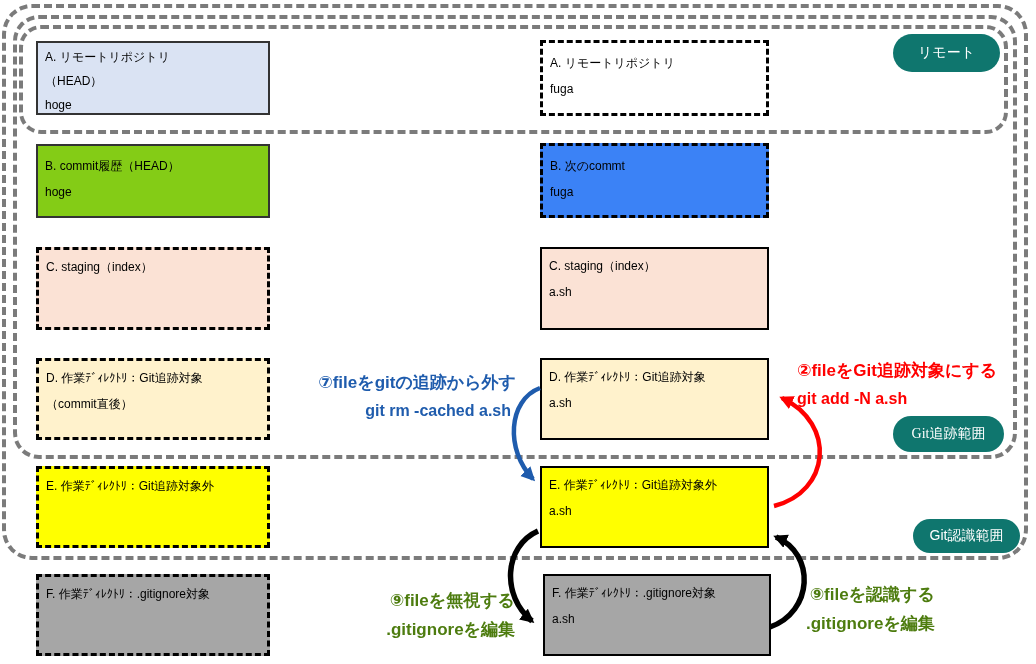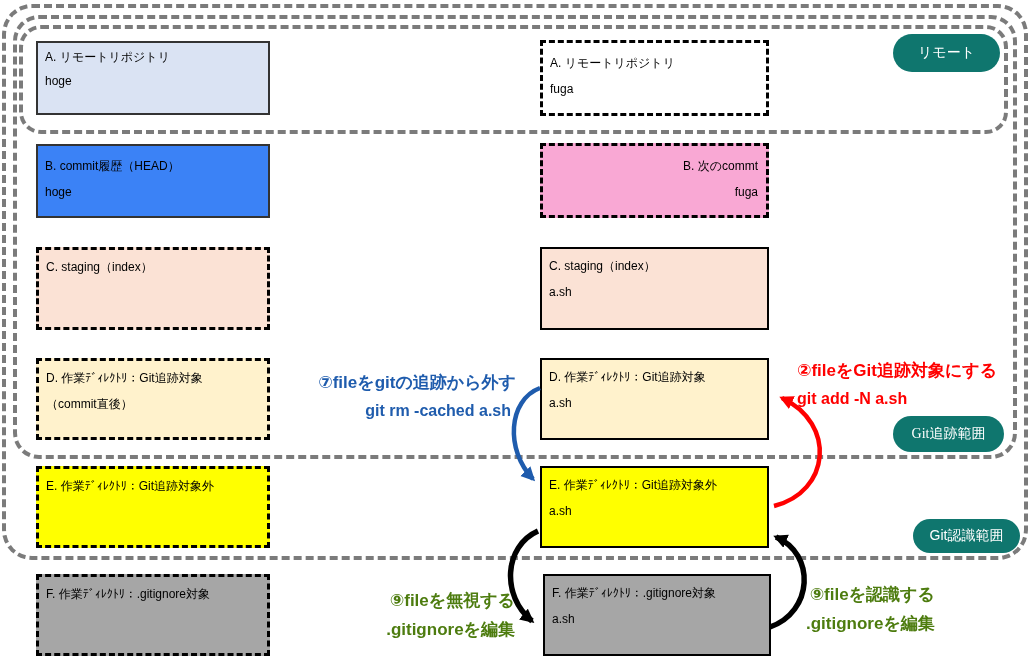--- a/index.html
+++ b/index.html
@@ -46,24 +46,25 @@
   <div class="region recognition"></div>
   <div class="region tracking"></div>
   <div class="region remote"></div>
 
   <div class="pill" style="left:893px;top:34px;width:107px;height:38px;">リモート</div>
   <div class="pill" style="left:893px;top:416px;width:111px;height:36px;font-family:Liberation Serif, serif;">Git追跡範囲</div>
   <div class="pill" style="left:913px;top:519px;width:107px;height:34px;text-align:center;">Git認識範囲</div>
 
   <div class="box b-solid-thin pt-a" style="left:36px;top:41px;width:234px;height:74px;background:#dae3f3;">
     <div class="bl">A. リモートリポジトリ</div>
+    <div class="bl">（HEAD）</div>
     <div class="bl">hoge</div>
   </div>
 
-  <div class="box b-solid-thin pt-b" style="left:36px;top:144px;width:234px;height:74px;background:#3b82f6;">
+  <div class="box b-solid-thin pt-b" style="left:36px;top:144px;width:234px;height:74px;background:#84cc16;">
     <div class="bl">B. commit履歴（HEAD）</div>
     <div class="bl">hoge</div>
   </div>
 
   <div class="box b-dash pt" style="left:36px;top:247px;width:234px;height:83px;background:#fbe2d5;">
     <div class="bl">C. staging（index）</div>
   </div>
 
   <div class="box b-dash pt" style="left:36px;top:358px;width:234px;height:82px;background:#fff2cc;">
     <div class="bl">D. 作業ﾃﾞｨﾚｸﾄﾘ：Git追跡対象</div>
@@ -76,21 +77,21 @@
 
   <div class="box b-dash pt" style="left:36px;top:574px;width:234px;height:82px;background:#a6a6a6;">
     <div class="bl">F. 作業ﾃﾞｨﾚｸﾄﾘ：.gitignore対象</div>
   </div>
 
   <div class="box b-dash pt-b" style="left:540px;top:40px;width:229px;height:76px;background:#ffffff;">
     <div class="bl">A. リモートリポジトリ</div>
     <div class="bl">fuga</div>
   </div>
 
-  <div class="box b-dash pt-b" style="left:540px;top:143px;width:229px;height:75px;background:#f9a8d4;text-align:right;">
+  <div class="box b-dash pt-b" style="left:540px;top:143px;width:229px;height:75px;background:#3b82f6;">
     <div class="bl">B. 次のcommt</div>
     <div class="bl">fuga</div>
   </div>
 
   <div class="box b-solid pt" style="left:540px;top:247px;width:229px;height:83px;background:#fbe2d5;">
     <div class="bl">C. staging（index）</div>
     <div class="bl">a.sh</div>
   </div>
 
   <div class="box b-solid pt" style="left:540px;top:358px;width:229px;height:82px;background:#fff2cc;">

